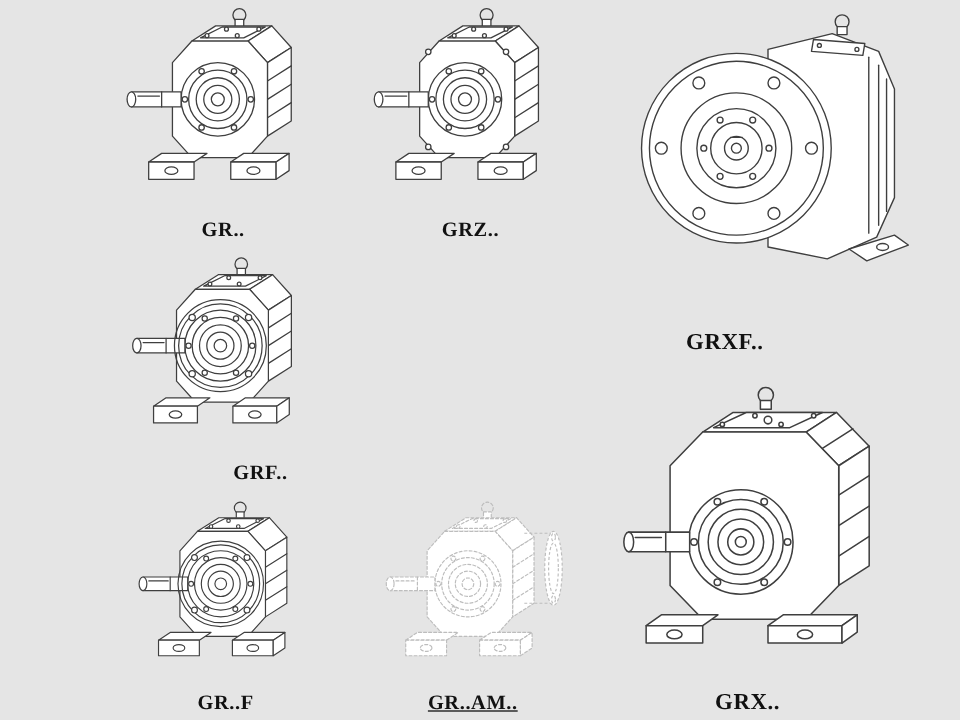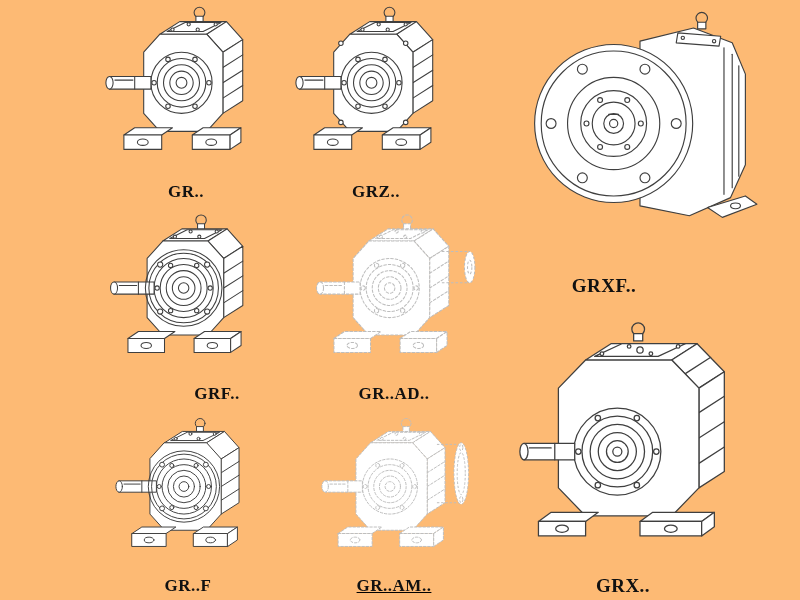--- a/index.html
+++ b/index.html
@@ -1,25 +1,25 @@
 <!DOCTYPE html>
 <html><head>
 <meta charset="utf-8">
 <style>
   html,body{margin:0;padding:0;background:#ffffff;}
-  .page{position:relative;width:800px;height:600px;background:#fdba74;overflow:hidden;
+  .page{position:relative;width:800px;height:600px;background:#e5e5e5;overflow:hidden;
         font-family:"Liberation Serif", serif;}
   figure.cell{position:absolute;margin:0;display:flex;flex-direction:column;align-items:center;}
   figure.cell svg.drawing{width:100%;flex:1 1 auto;min-height:0;}
   figcaption.model-label{flex:0 0 26px;line-height:24px;font-weight:700;font-size:17px;
         color:#111;letter-spacing:.5px;white-space:nowrap;}
   .solid{color:#3f3f3f;}
   .ghost{color:#bdbdbd;stroke-dasharray:3 2.2;}
   .c0{left:88px;top:0;width:196px;height:206px;}
-  .c1{left:276px;top:0;width:200px;height:206px;text-align:center;}
+  .c1{left:292px;top:0;width:200px;height:206px;text-align:center;}
   .c2{left:492px;top:0;width:296px;height:300px;gap:27px;}
   .c2 .model-label{font-size:19px;padding-right:72px;}
   .c3{left:86px;top:208px;width:204px;height:200px;}
   .c3 .model-label{padding-left:58px;}
   .c4{left:288px;top:208px;width:212px;height:200px;}
   .c5{left:86px;top:412px;width:204px;height:188px;text-align:right;}
   .c6{left:288px;top:412px;width:212px;height:188px;text-decoration:underline;}
   .c7{left:492px;top:302px;width:296px;height:298px;}
   .c7 .model-label{font-size:19px;padding-right:34px;}
 </style>
@@ -185,32 +185,20 @@
   </figure>
 
   <figure class="cell c3">
     <svg class="drawing solid" viewBox="0 0 210 200">
       <use href="#gb-r-g"></use>
       <use href="#gb-flange-g"></use>
     </svg>
     <figcaption class="model-label">GRF..</figcaption>
   </figure>
 
-  <figure class="cell c4">
-    <svg class="drawing ghost" viewBox="0 0 210 200">
-      <use href="#gb-r-g"></use>
-      <g fill="#fff" stroke="currentColor" stroke-width="1.2">
-        <line x1="160" y1="50" x2="192" y2="50"></line>
-        <line x1="160" y1="86" x2="192" y2="86"></line>
-        <ellipse cx="192" cy="68" rx="6" ry="18"></ellipse>
-        <ellipse cx="192" cy="68" rx="2.5" ry="8"></ellipse>
-      </g>
-    </svg>
-    <figcaption class="model-label">GR..AD..</figcaption>
-  </figure>
 
   <figure class="cell c5">
     <svg class="drawing solid" viewBox="0 0 210 200">
       <use href="#gb-r-g"></use>
       <use href="#gb-flange-g"></use>
     </svg>
     <figcaption class="model-label">GR..F</figcaption>
   </figure>
 
   <figure class="cell c6">

